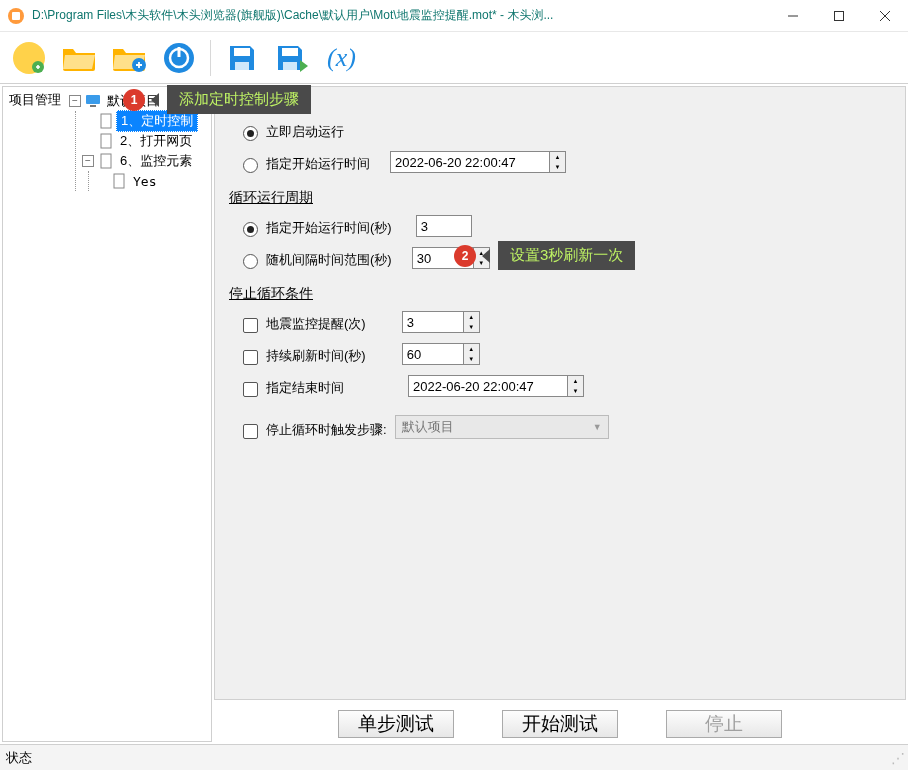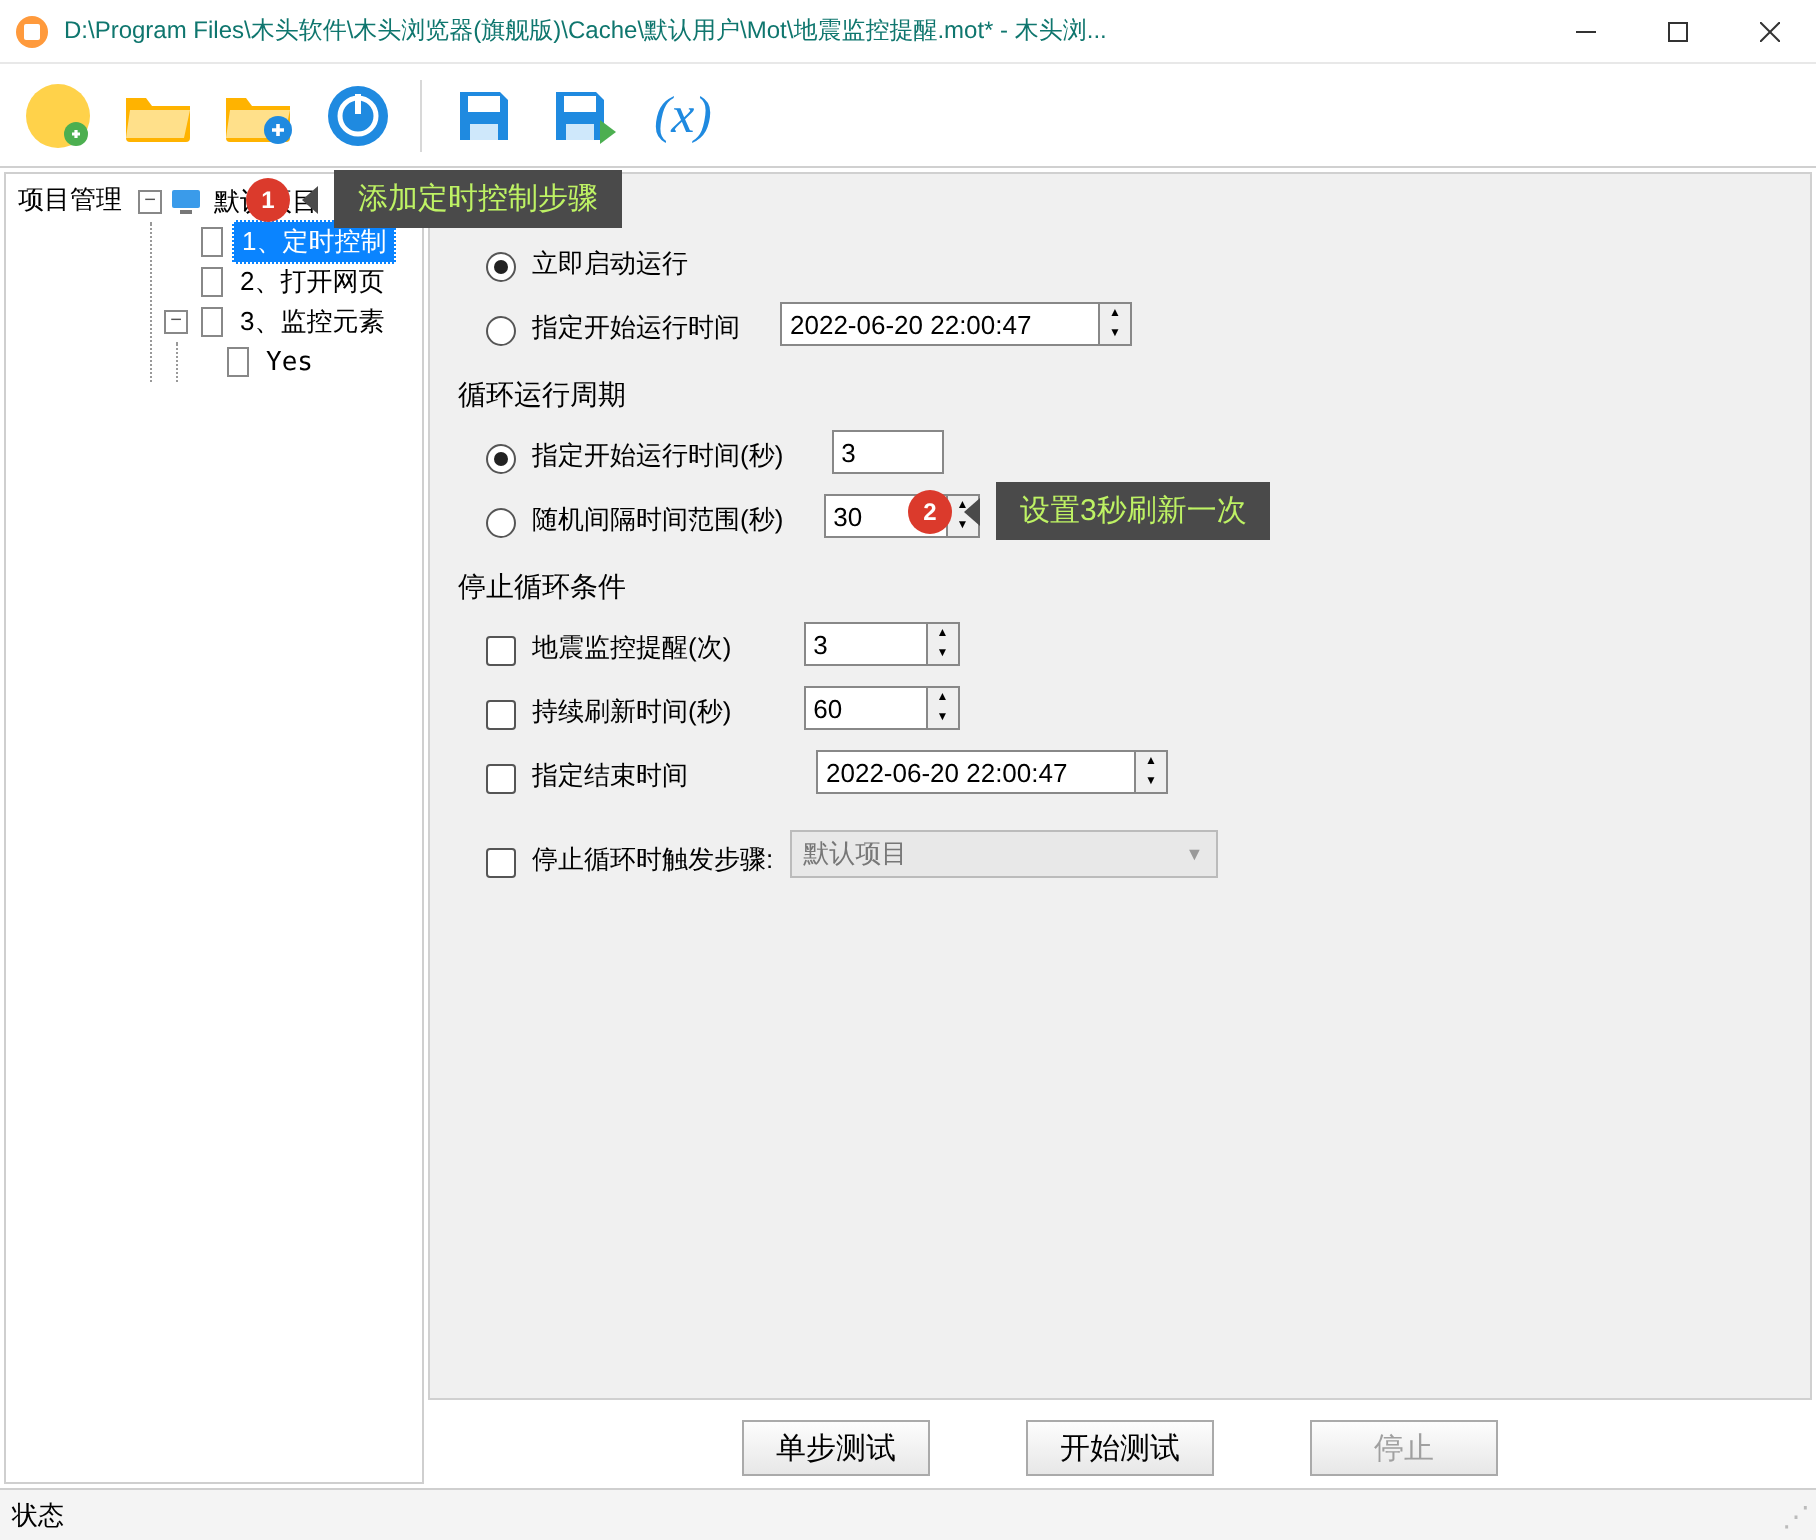--- a/index.html
+++ b/index.html
@@ -30,36 +30,36 @@
 .tree-spacer { width: 14px; }
 .tree-icon { width: 16px; height: 16px; display: inline-block; }
 .tree-label { padding: 1px 4px; }
 .tree-label.selected { background: #0a84ff; color: #fff; border: 1px dotted #fff; }
 .dotted { border-left: 1px dotted #999; margin-left: 6px; padding-left: 6px; }
 
 .right { flex: 1; margin: 2px 2px 2px 0; display: flex; flex-direction: column; }
 .right-inner { flex: 1; background: #f0f0f0; border: 1px solid #d0d0d0; padding: 10px 22px 10px 14px; overflow: auto; }
 
 .group { margin-bottom: 16px; }
-.group-title { font-size: 14px; color: #000; margin-bottom: 8px; }
+.group-title { font-size: 14px; color: #000; margin-bottom: 8px; text-decoration: underline; }
 .row { display: flex; align-items: flex-end; margin: 6px 0 10px 14px; gap: 8px; }
 .radio, .check { width: 15px; height: 15px; border: 1px solid #555; border-radius: 50%; display: inline-flex; align-items: center; justify-content: center; background: #fff; }
 .radio.checked::after { content: ""; width: 7px; height: 7px; background: #222; border-radius: 50%; }
 .check { border-radius: 2px; }
 .lbl { font-size: 13px; }
 .input { height: 22px; border: 1px solid #888; background: #fff; padding: 0 4px; font-size: 13px; }
 .spinner { display: inline-flex; padding-left: 12px; }
 .spinner .input { width: 62px; }
 .spinner.wide .input { width: 160px; }
 .spinner .spbtns { width: 16px; display: flex; flex-direction: column; border: 1px solid #888; border-left: none; }
 .spinner .spb { flex: 1; font-size: 6px; display: flex; align-items: center; justify-content: center; background: #efefef; }
 .dash { font-size: 15px; padding: 0 4px; }
 .combo { width: 214px; height: 24px; background: #e8e8e8; border: 1px solid #bbb; display: flex; align-items: center; padding: 0 6px; color: #777; justify-content: space-between; }
 .btnrow { display: flex; gap: 48px; justify-content: center; padding: 10px 0 4px; }
-.btn { width: 94px; height: 28px; border: 1px solid #aaa; background: linear-gradient(#fdfdfd,#e7e7e7); display: flex; align-items: center; justify-content: center; font-size: 15px; }
+.btn { width: 116px; height: 28px; border: 1px solid #aaa; background: linear-gradient(#fdfdfd,#e7e7e7); display: flex; align-items: center; justify-content: center; font-size: 19px; }
 .btn.disabled { color: #a0a0a0; }
 
 .statusbar { height: 26px; border-top: 1px solid #cfcfcf; display: flex; align-items: center; padding: 0 6px; font-size: 13px; background: #f4f4f4; }
 .status-grip { margin-left: auto; color: #bbb; font-size: 14px; letter-spacing: -3px; }
 
 
 .anno { position: absolute; display: flex; align-items: center; z-index: 50; }
 .anno-badge { width: 22px; height: 22px; border-radius: 50%; background: #db3a2c; color: #fff; display: flex; align-items: center; justify-content: center; font-size: 12px; font-weight: bold; }
 .anno-tip { background: #4a4a4a; color: #bef264; padding: 5px 12px; font-size: 15px; margin-left: 8px; white-space: nowrap; }
 .anno-arrow { width: 0; height: 0; border-top: 7px solid transparent; border-bottom: 7px solid transparent; border-right: 8px solid #4a4a4a; margin-left: 6px; }
@@ -177,21 +177,21 @@
                   </svg>
               <span class="tree-label">2、打开网页</span>
             </div>
               </li>
             <li>
               <div class="tree-row">
                 <span class="tree-toggle">−</span>
                 <svg class="tree-icon" viewBox="0 0 16 16">
                     <rect x="3" y="1" width="10" height="14" fill="#fff" stroke="#888"></rect>
                   </svg>
-                <span class="tree-label">3、监控元素</span>
+                <span class="tree-label">6、监控元素</span>
               </div>
               <ul class="dotted">
                 <li>
                     <div class="tree-row">
                   <span class="tree-spacer"></span>
                   <svg class="tree-icon" viewBox="0 0 16 16">
                         <rect x="3" y="1" width="10" height="14" fill="#fff" stroke="#888"></rect>
                       </svg>
                   <span class="tree-label" style="font-family:monospace">Yes</span>
                 </div>

